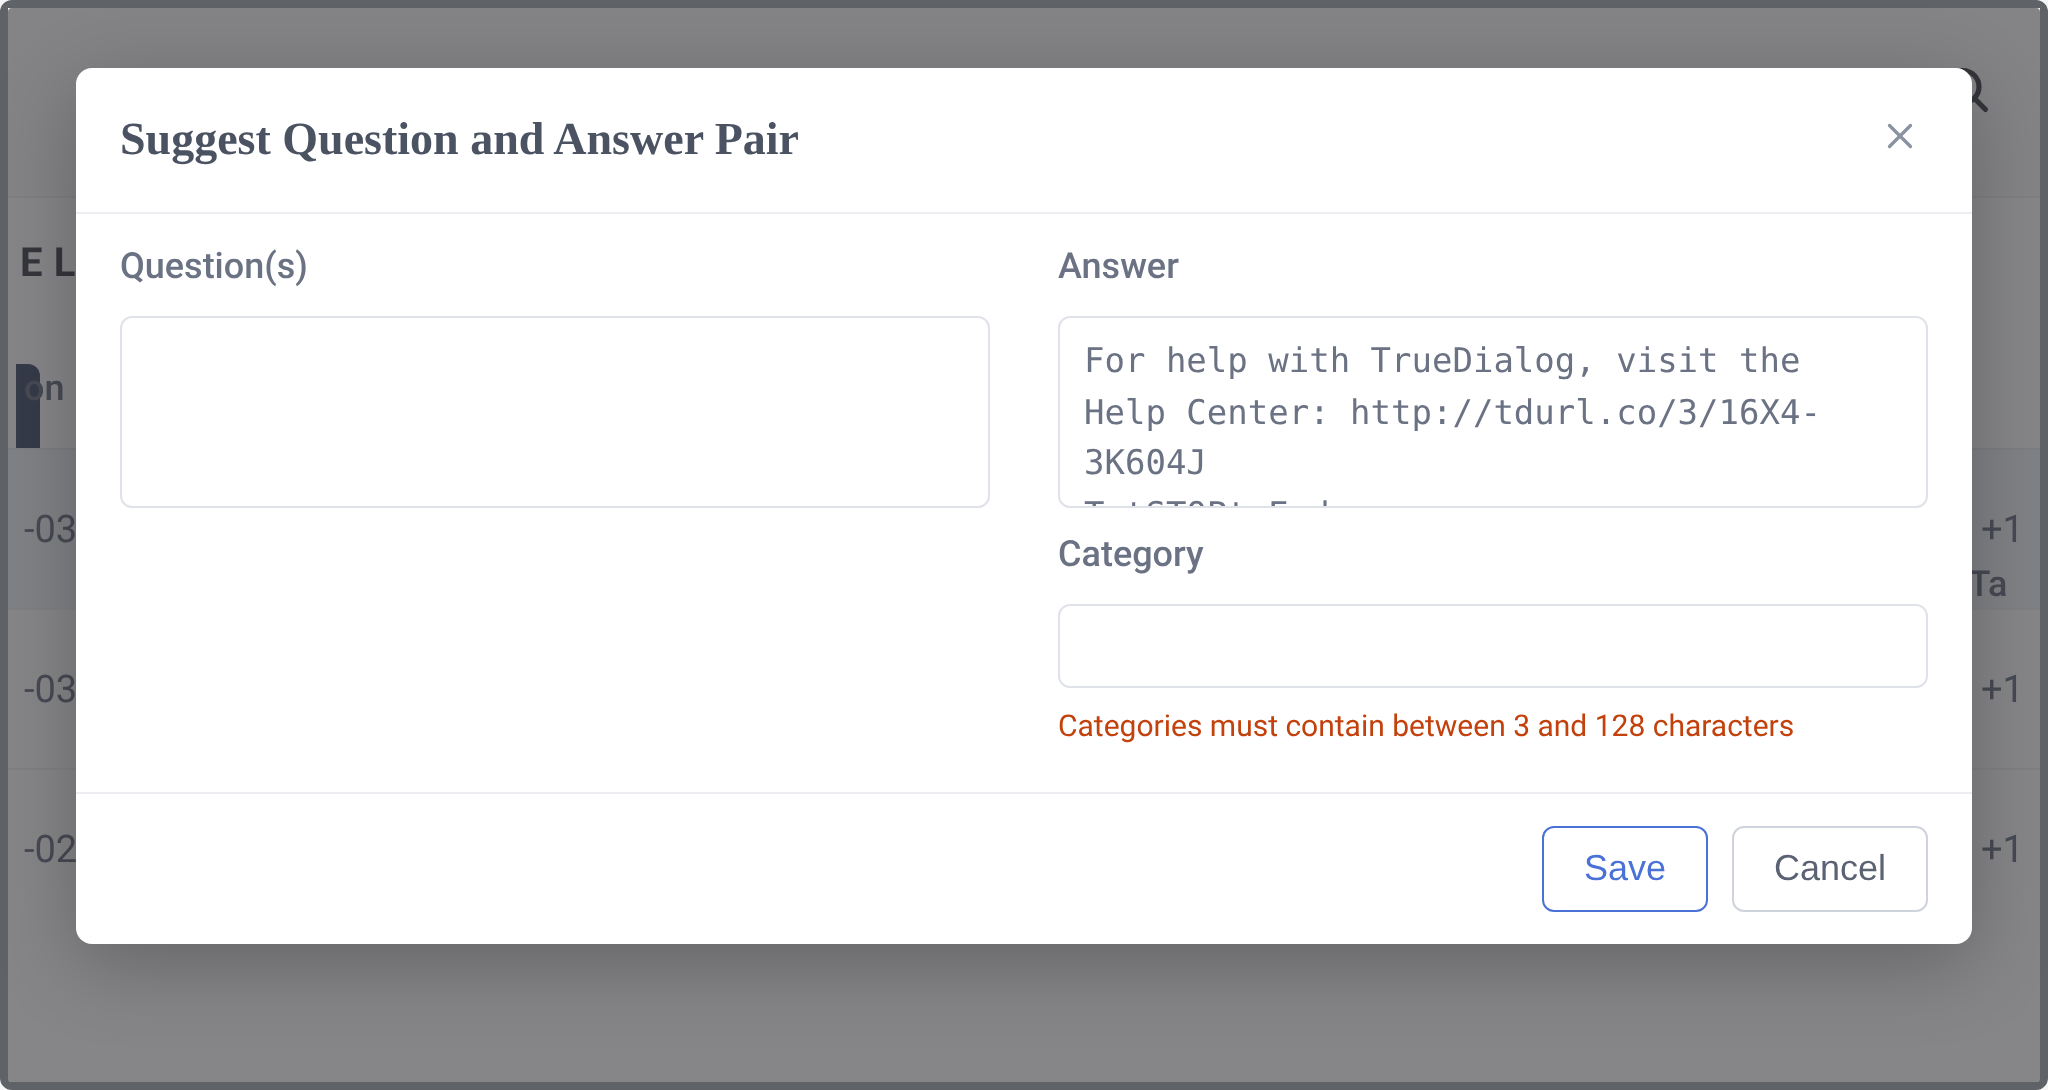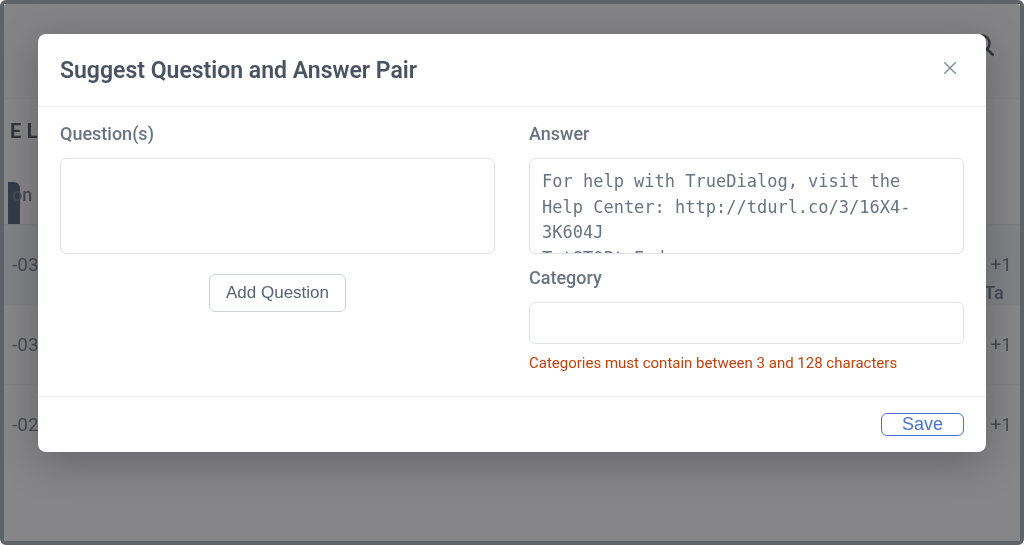--- a/index.html
+++ b/index.html
@@ -85,20 +85,21 @@
   }
   .modal-header {
     display: flex; align-items: center; justify-content: space-between;
     padding: 22px 22px 22px 22px;
     border-bottom: 1px solid #eceef2;
   }
   .modal-title {
     font-size: 23px;
     font-weight: 600;
     color: #4b5363;
+    font-family: Liberation Serif, serif;
   }
   .close-btn {
     width: 28px; height: 28px;
     display: flex; align-items: center; justify-content: center;
     color: #8b93a1;
     cursor: pointer;
     font-size: 20px;
     border-radius: 4px;
   }
 
@@ -166,21 +167,21 @@
     color: #c2410c;
   }
 
   .modal-footer {
     border-top: 1px solid #eceef2;
     padding: 16px 22px;
     display: flex; justify-content: flex-end; gap: 12px;
   }
   .btn {
     font-size: 18px;
-    padding: 0 20px;
+    padding: 10px 20px;
     border-radius: 6px;
     cursor: pointer;
     background: #fff;
   }
   .btn-primary {
     border: 1px solid #4a72d6;
     color: #4a72d6;
   }
   .btn-secondary {
     border: 1px solid #cfd3db;
@@ -243,32 +244,30 @@
           <line x1="19" y1="5" x2="5" y2="19"></line>
         </svg>
       </span>
     </div>
   </div>
 
   <div class="modal-body">
     <div class="col">
       <div class="label">Question(s)</div>
       <textarea class="questions-box" style=""></textarea>
-      <div class="add-question-wrap">
-        <button class="add-question-btn">Add Question</button>
-      </div>
     </div>
 
     <div class="col">
       <div class="label">Answer</div>
       <textarea class="answer-box" style="">For help with TrueDialog, visit the Help Center: http://tdurl.co/3/16X4-3K604J
 TxtSTOPtoEnd</textarea>
 
       <div class="label category-label">Category</div>
       <input class="category-input" type="text" value="" style="">
       <div class="helper-text">Categories must contain between 3 and 128 characters</div>
     </div>
   </div>
 
   <div class="modal-footer">
     <button class="btn btn-primary">Save</button>
+    <button class="btn btn-secondary">Cancel</button>
   </div>
 </div>
 
 </body></html>

